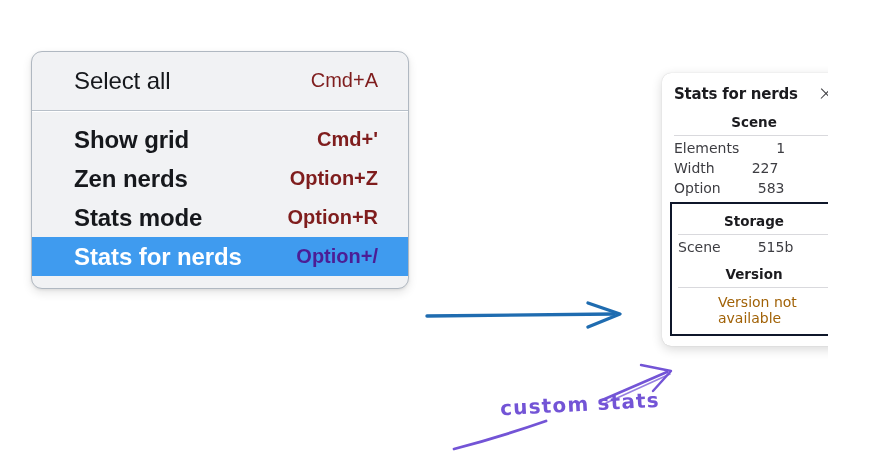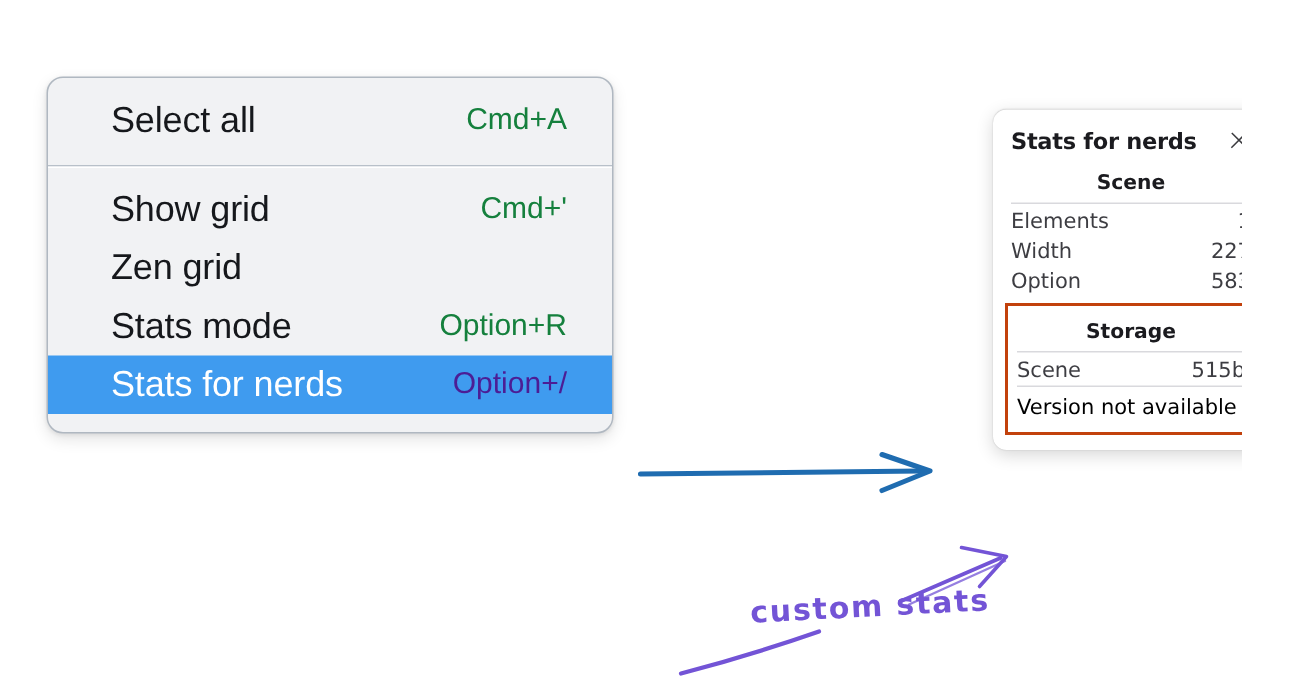--- a/index.html
+++ b/index.html
@@ -31,39 +31,40 @@
   .menu-group {
     padding: 6px 0;
   }
   .menu-group.group-top {
     border-bottom: 1px solid #b8c0c9;
     padding: 9px 0 10px 0;
   }
   .menu-group.group-bottom {
     border-top: 1px solid #ffffff;
     padding: 8px 0 12px 0;
+    font-weight: bold;
   }
   .menu-item {
     display: flex;
     align-items: center;
     justify-content: space-between;
     height: 39px;
     padding: 0 30px 0 42px;
     box-sizing: border-box;
     cursor: default;
   }
   .menu-item .item-label {
     font-size: 24px;
     color: #16181c;
     letter-spacing: -0.1px;
     white-space: nowrap;
   }
   .menu-item .item-shortcut {
     font-size: 20px;
-    color: #15803d;
+    color: #7f1d1d;
     white-space: nowrap;
   }
   .menu-item.highlighted {
     background: #3f9bef;
   }
   .menu-item.highlighted .item-label {
     color: #ffffff;
   }
   .menu-item.highlighted .item-shortcut {
     color: #4c1d95;
@@ -122,40 +123,41 @@
     padding: 9px 0 5px 0;
   }
   .section-rule {
     height: 1px;
     background: #d9d9dd;
     margin-bottom: 2px;
   }
   .stats-row {
     display: flex;
     align-items: baseline;
-    justify-content: space-between;
     padding: 2px 0;
+    gap: 37px;
   }
   .stats-row .row-label {
     font-size: 14px;
     color: #3d3d42;
   }
   .stats-row .row-value {
     font-size: 14px;
     color: #3d3d42;
   }
   .stats-note {
     font-size: 14px;
-    color: #000000;
+    color: #a16207;
     padding: 4px 0 2px 0;
+    margin-left: 40px;
   }
 
   
   #custom-stats-box {
-    border: 2px solid #c2410c;
+    border: 2px solid #0f172a;
     margin: 4px -2px 0 -2px;
     padding: 0 4px 6px 4px;
   }
 
   
   .annotation-svg {
     position: absolute;
     left: 0;
     top: 0;
     width: 873px;
@@ -188,21 +190,22 @@
         <span class="item-shortcut">Cmd+A</span>
       </div>
     </div>
 
     <div class="menu-group group-bottom">
       <div class="menu-item">
         <span class="item-label">Show grid</span>
         <span class="item-shortcut">Cmd+'</span>
       </div>
       <div class="menu-item">
-        <span class="item-label">Zen grid</span>
+        <span class="item-label">Zen nerds</span>
+        <span class="item-shortcut">Option+Z</span>
       </div>
       <div class="menu-item">
         <span class="item-label">Stats mode</span>
         <span class="item-shortcut">Option+R</span>
       </div>
       <div class="menu-item highlighted">
         <span class="item-label">Stats for nerds</span>
         <span class="item-shortcut">Option+/</span>
       </div>
     </div>
@@ -238,20 +241,21 @@
       <div class="stats-section">
         <div class="section-title">Storage</div>
         <div class="section-rule"></div>
         <div class="stats-row">
           <span class="row-label">Scene</span>
           <span class="row-value">515b</span>
         </div>
       </div>
 
       <div class="stats-section">
+        <div class="section-title">Version</div>
         <div class="section-rule"></div>
         <div class="stats-note">Version not available</div>
       </div>
 
     </div>
 
   </div>
 
   <svg class="annotation-svg" viewBox="0 0 873 461" xmlns="http://www.w3.org/2000/svg">
 

